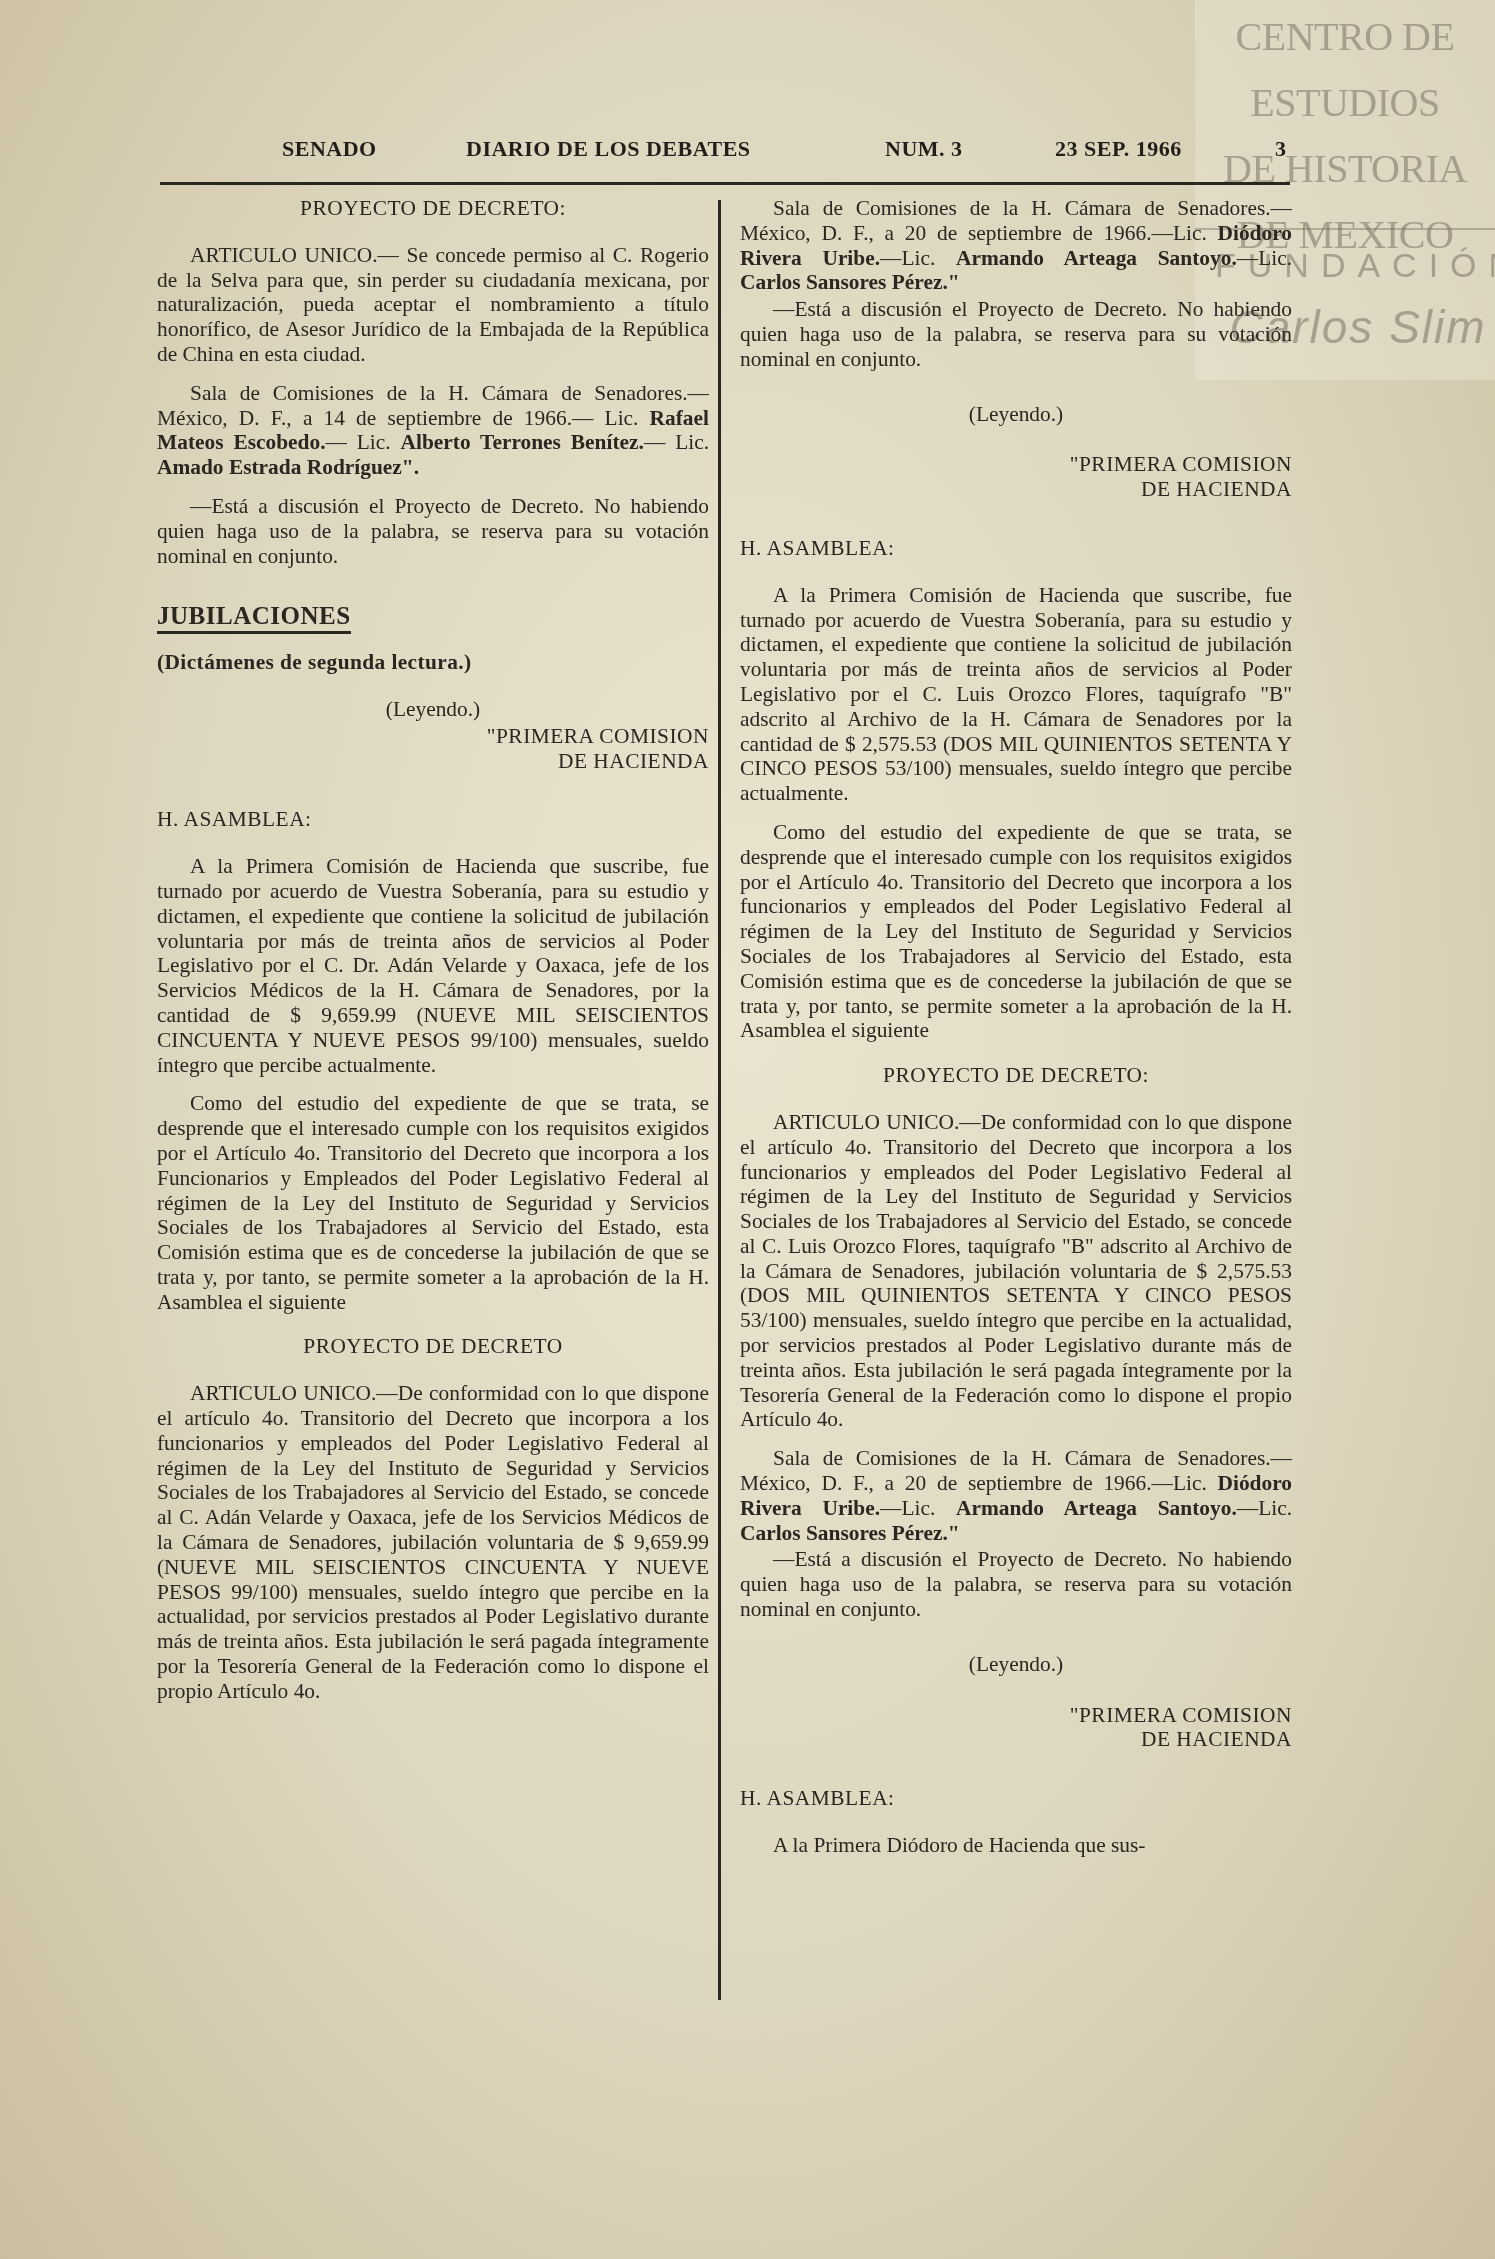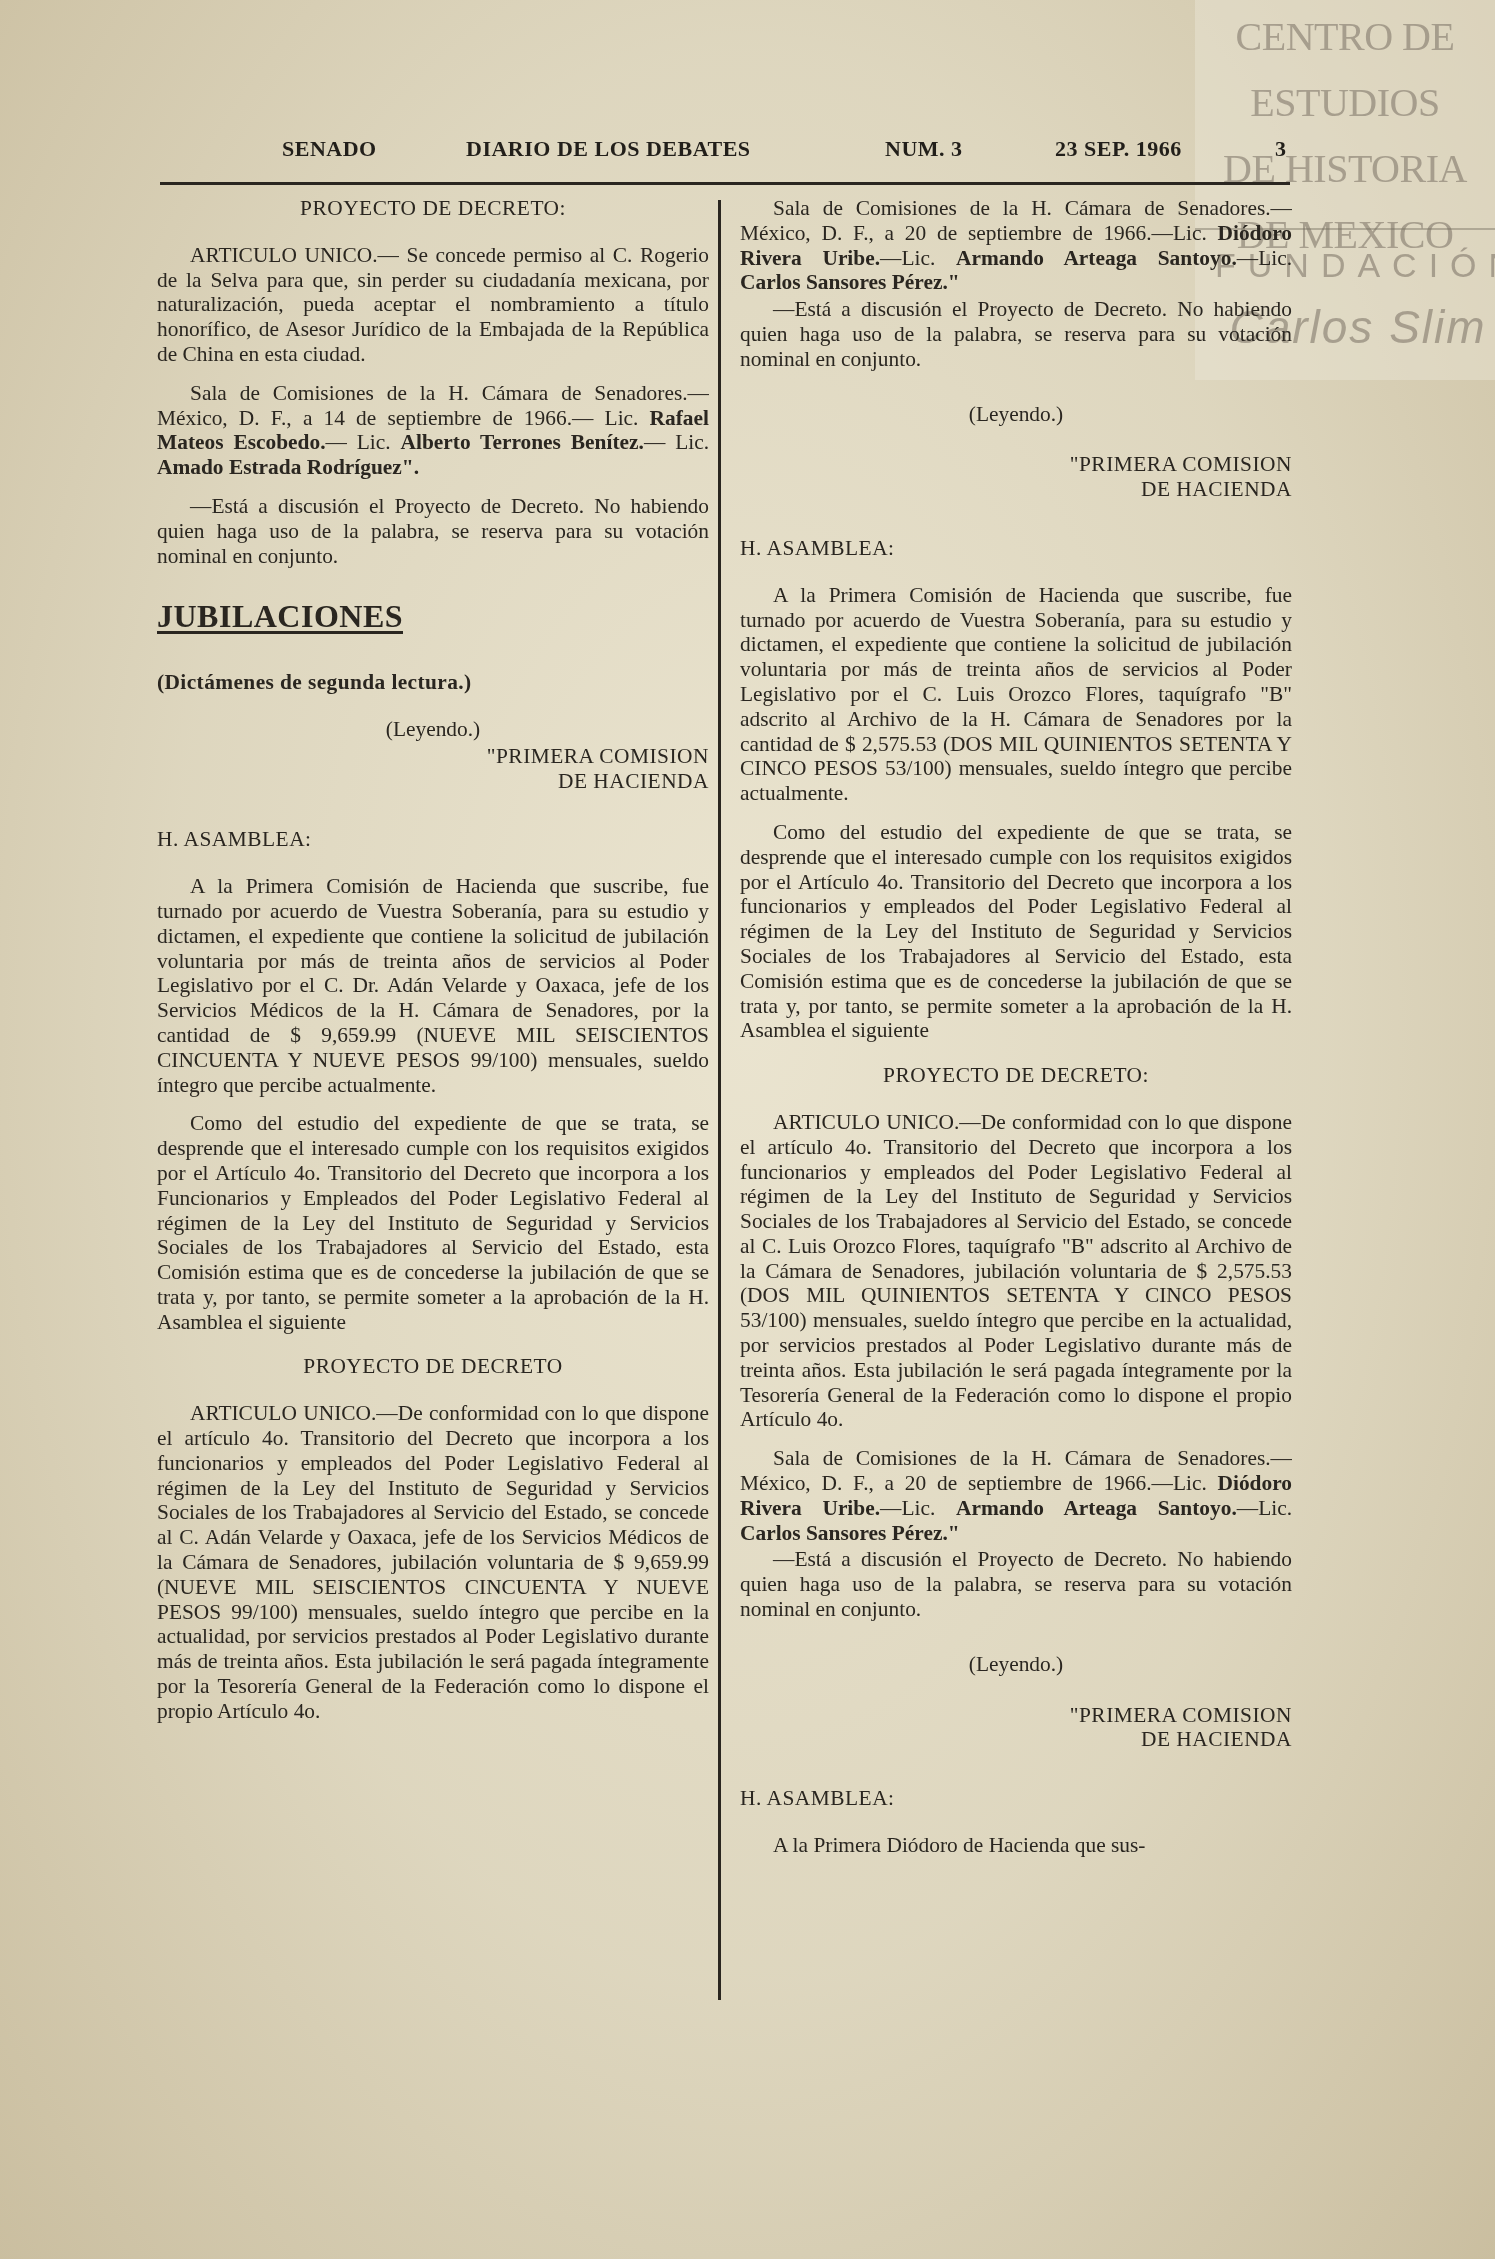--- a/index.html
+++ b/index.html
@@ -43,23 +43,23 @@
     text-align: justify; hyphens: manual;
   }
   .col-left { left: 157px; width: 552px; }
   .col-right { left: 740px; width: 552px; }
   .col p { margin: 0 0 14px 0; text-indent: 33px; }
   .col p.noind { text-indent: 0; }
   .col .center { text-align: center; text-indent: 0; margin: 0 0 26px 0; }
   .col .right { text-align: right; text-indent: 0; margin: 0; }
   .col .heading-caps { letter-spacing: 0.5px; }
   .col .section-title {
-    font-weight: bold; font-size: 32px; letter-spacing: 0.5px;
+    font-weight: bold; font-size: 25px; letter-spacing: 0.5px;
     display: inline-block; border-bottom: 3px solid #2a2620; padding-bottom: 2px;
-    margin: 22px 0 36px 0; text-indent: 0;
+    margin: 22px 0 16px 0; text-indent: 0;
   }
   .col .subtitle { font-weight: bold; text-indent: 0; margin: 0 0 22px 0; letter-spacing: 0.4px; }
   .col b { font-weight: bold; }
 
   
   .watermark {
     position: absolute; right: 0; top: 0; width: 300px; height: 380px;
     background: rgba(235,230,215,0.45);
     color: rgba(120,112,98,0.55);
     font-family: "Liberation Serif", serif; text-align: center;

